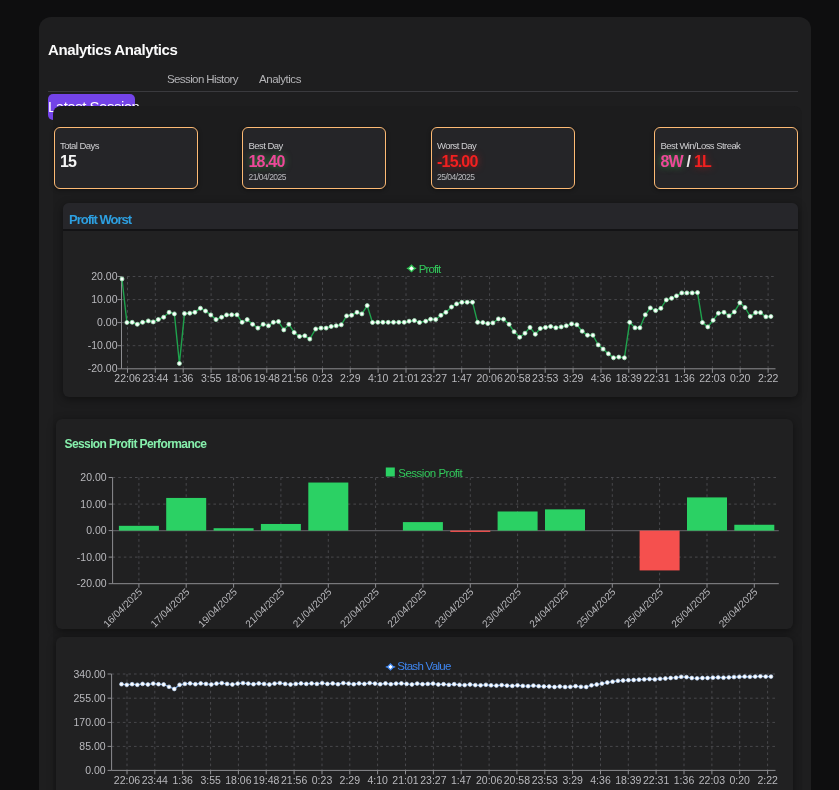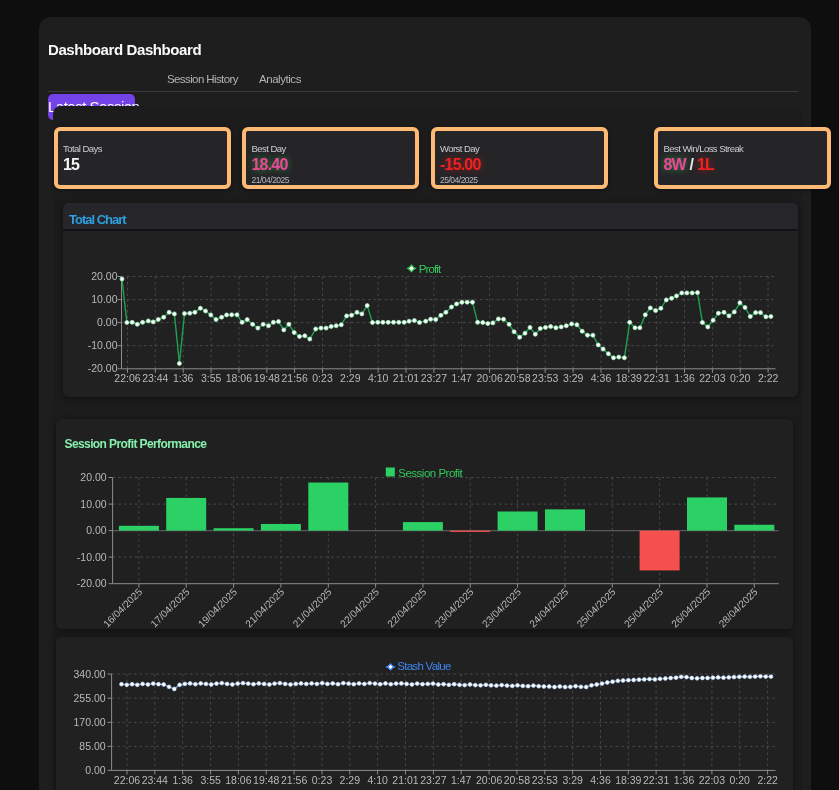--- a/index.html
+++ b/index.html
@@ -3,35 +3,35 @@
 <style>
 * { margin:0; padding:0; box-sizing:border-box; }
 html,body { width:839px; height:790px; overflow:hidden; background:#0e0e0f; font-family:"Liberation Sans", sans-serif; }
 .abs { position:absolute; }
 .card { position:absolute; left:38.5px; top:17px; width:772.5px; height:900px; background:#1e1e1f; border-radius:12px; }
 .title { position:absolute; left:48px; top:41px; font-size:15px; font-weight:bold; color:#fafafa; letter-spacing:-0.4px; }
 .tabline { position:absolute; left:48px; top:91px; width:750px; height:1px; background:#3a3a3e; }
 .tabbtn { position:absolute; left:48px; top:66px; width:87px; height:26px; background:#7343e8; border-radius:5px; color:#ffffff; font-size:15px; text-align:center; line-height:26px; letter-spacing:-0.5px; white-space:nowrap;margin-top:28px; }
 .tab { position:absolute; top:66px; height:26px; color:#b3b3b6; font-size:11.5px; line-height:26px; white-space:nowrap;margin-left:24px; }
 .content { position:absolute; left:52.5px; top:106px; width:749px; height:800px; background:#1c1c1d; border-radius:8px; }
-.stat { position:absolute; top:126.5px; width:177px; height:62.5px; background:#252528; border:4px solid #fdba74; border-radius:6px; box-shadow:0 1px 4px rgba(0,0,0,.4); }
+.stat { position:absolute; top:126.5px; width:144px; height:62.5px; background:#252528; border:1px solid #fdba74; border-radius:6px; box-shadow:0 1px 4px rgba(0,0,0,.4); }
 .stat .lab { position:absolute; left:5.5px; top:12px; font-size:9.5px; color:#cfcfd2; letter-spacing:-0.55px; }
 .stat .val { position:absolute; left:5.5px; top:25px; font-size:16px; font-weight:bold; color:#f5f5f5; letter-spacing:-0.8px; }
 .stat .sub { position:absolute; left:5.5px; top:44.5px; font-size:8.5px; color:#b9b9bd; letter-spacing:-0.5px; }
 .green, .stat .val.green { color:#ec4899; text-shadow:0 0 7px rgba(61,210,78,.6); }
 .red, .stat .val.red { color:#f22020; text-shadow:0 0 7px rgba(242,32,32,.55); }
 .panel { position:absolute; background:#212122; border-radius:6px; box-shadow:0 2px 8px rgba(0,0,0,.45); }
 .phead { position:absolute; left:0; top:0; right:0; height:28px; background:#26262a; border-radius:6px 6px 0 0; border-bottom:2px solid #131315; }
 .phead span { position:absolute; left:6px; top:9px; font-size:13px; font-weight:bold; color:#2d9fe0; letter-spacing:-1.0px; }
 .sectitle { position:absolute; left:64.5px; top:437px; font-size:12px; font-weight:bold; color:#86efac; letter-spacing:-0.6px; }
 svg text { font-family:"Liberation Sans", sans-serif; }
 </style></head>
 <body>
 <div class="card"></div>
-<div class="title">Dashboard Dashboard</div>
+<div class="title">Analytics Analytics</div>
 <div class="tabline"></div>
 <div class="tabbtn">Latest Session</div>
 <div class="tab" style="left:143px;letter-spacing:-0.6px;">Session History</div>
 <div class="tab" style="left:235px;letter-spacing:-0.45px;">Analytics</div>
 <div class="content"></div>
 
 <div class="stat" style="left:53.5px;">
     <div class="lab">Total Days</div>
     <div class="val">15</div>
   </div>
@@ -45,21 +45,21 @@
     <div class="val red">-15.00</div>
     <div class="sub">25/04/2025</div>
   </div>
 <div class="stat" style="left:654px;">
     <div class="lab">Best Win/Loss Streak</div>
     <div class="val"><span class="green">8W</span> <span style="color:#e8e8e8;">/</span> <span class="red">1L</span></div>
   </div>
 
 <div class="panel" style="left:63px;top:203px;width:735px;height:194px;">
   <div class="phead">
-      <span>Total Chart</span>
+      <span>Profit Worst</span>
     </div>
 </div>
 <svg class="abs" style="left:63px;top:231px;" width="735" height="166" viewBox="63 231 735 166">
 <line x1="127.5" y1="276.5" x2="127.5" y2="368.8" stroke="#48484c" stroke-width="1" stroke-dasharray="2.6 3"></line>
 <line x1="155.3" y1="276.5" x2="155.3" y2="368.8" stroke="#48484c" stroke-width="1" stroke-dasharray="2.6 3"></line>
 <line x1="183.2" y1="276.5" x2="183.2" y2="368.8" stroke="#48484c" stroke-width="1" stroke-dasharray="2.6 3"></line>
 <line x1="211.1" y1="276.5" x2="211.1" y2="368.8" stroke="#48484c" stroke-width="1" stroke-dasharray="2.6 3"></line>
 <line x1="238.9" y1="276.5" x2="238.9" y2="368.8" stroke="#48484c" stroke-width="1" stroke-dasharray="2.6 3"></line>
 <line x1="266.8" y1="276.5" x2="266.8" y2="368.8" stroke="#48484c" stroke-width="1" stroke-dasharray="2.6 3"></line>
 <line x1="294.6" y1="276.5" x2="294.6" y2="368.8" stroke="#48484c" stroke-width="1" stroke-dasharray="2.6 3"></line>

